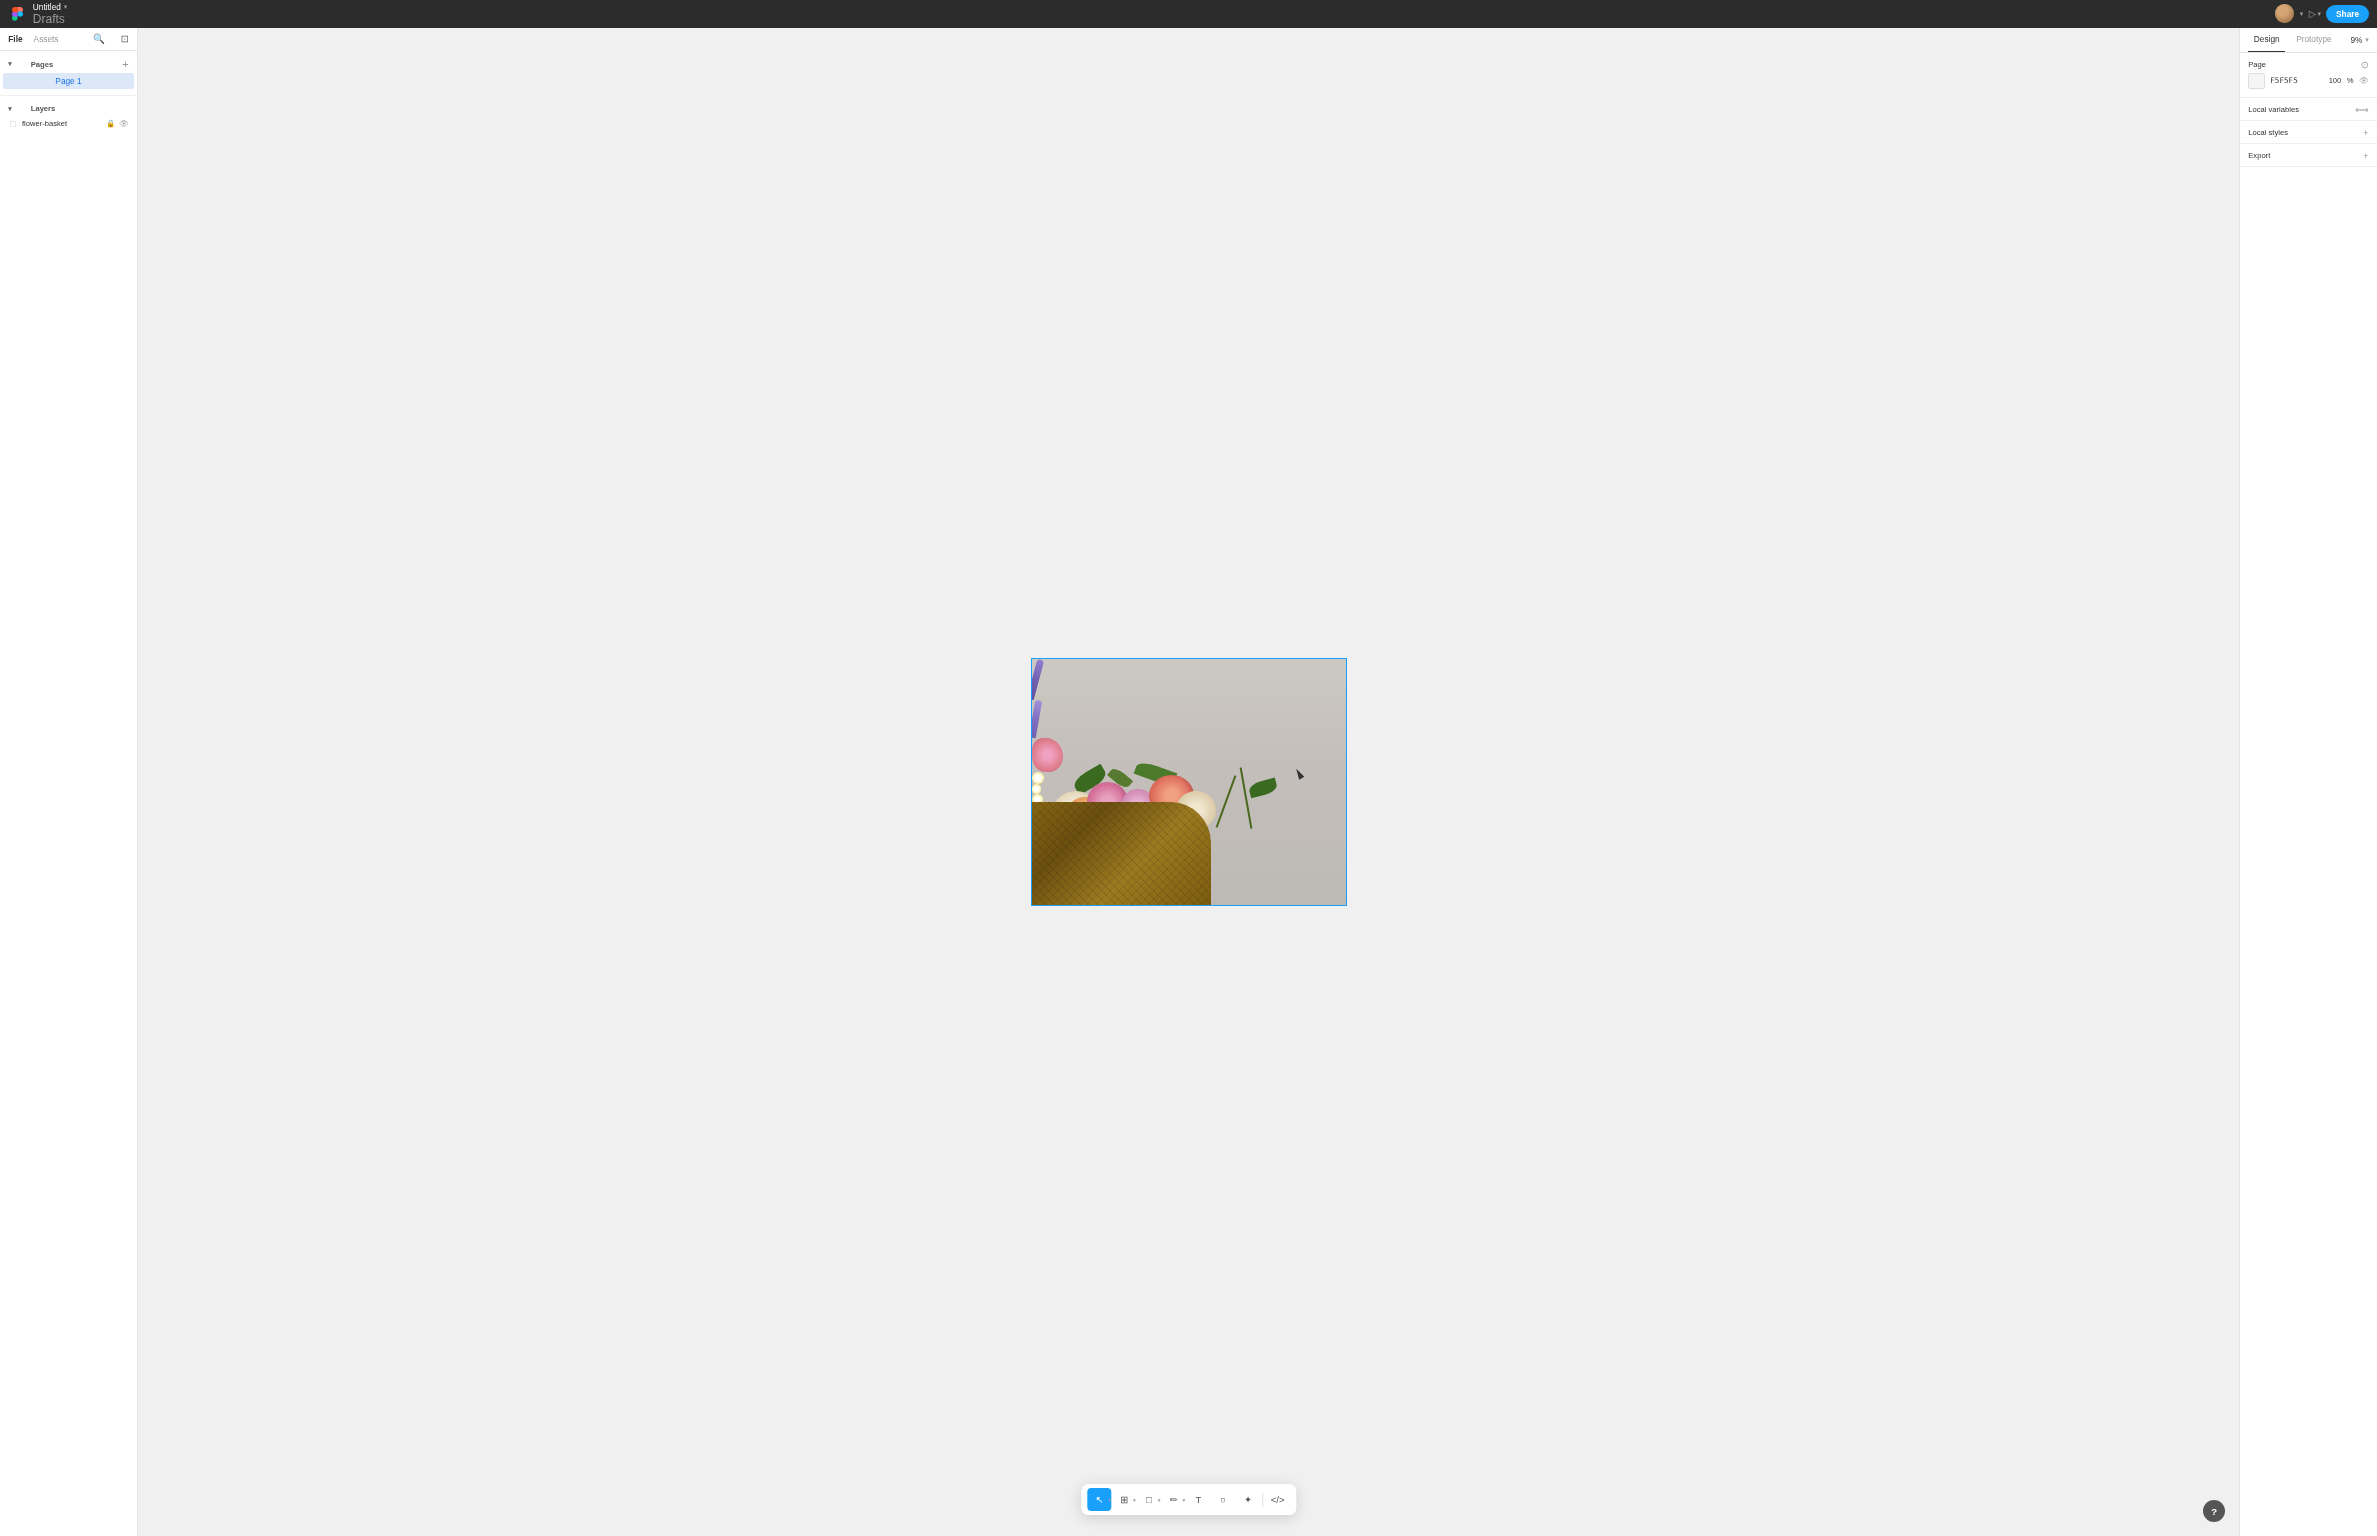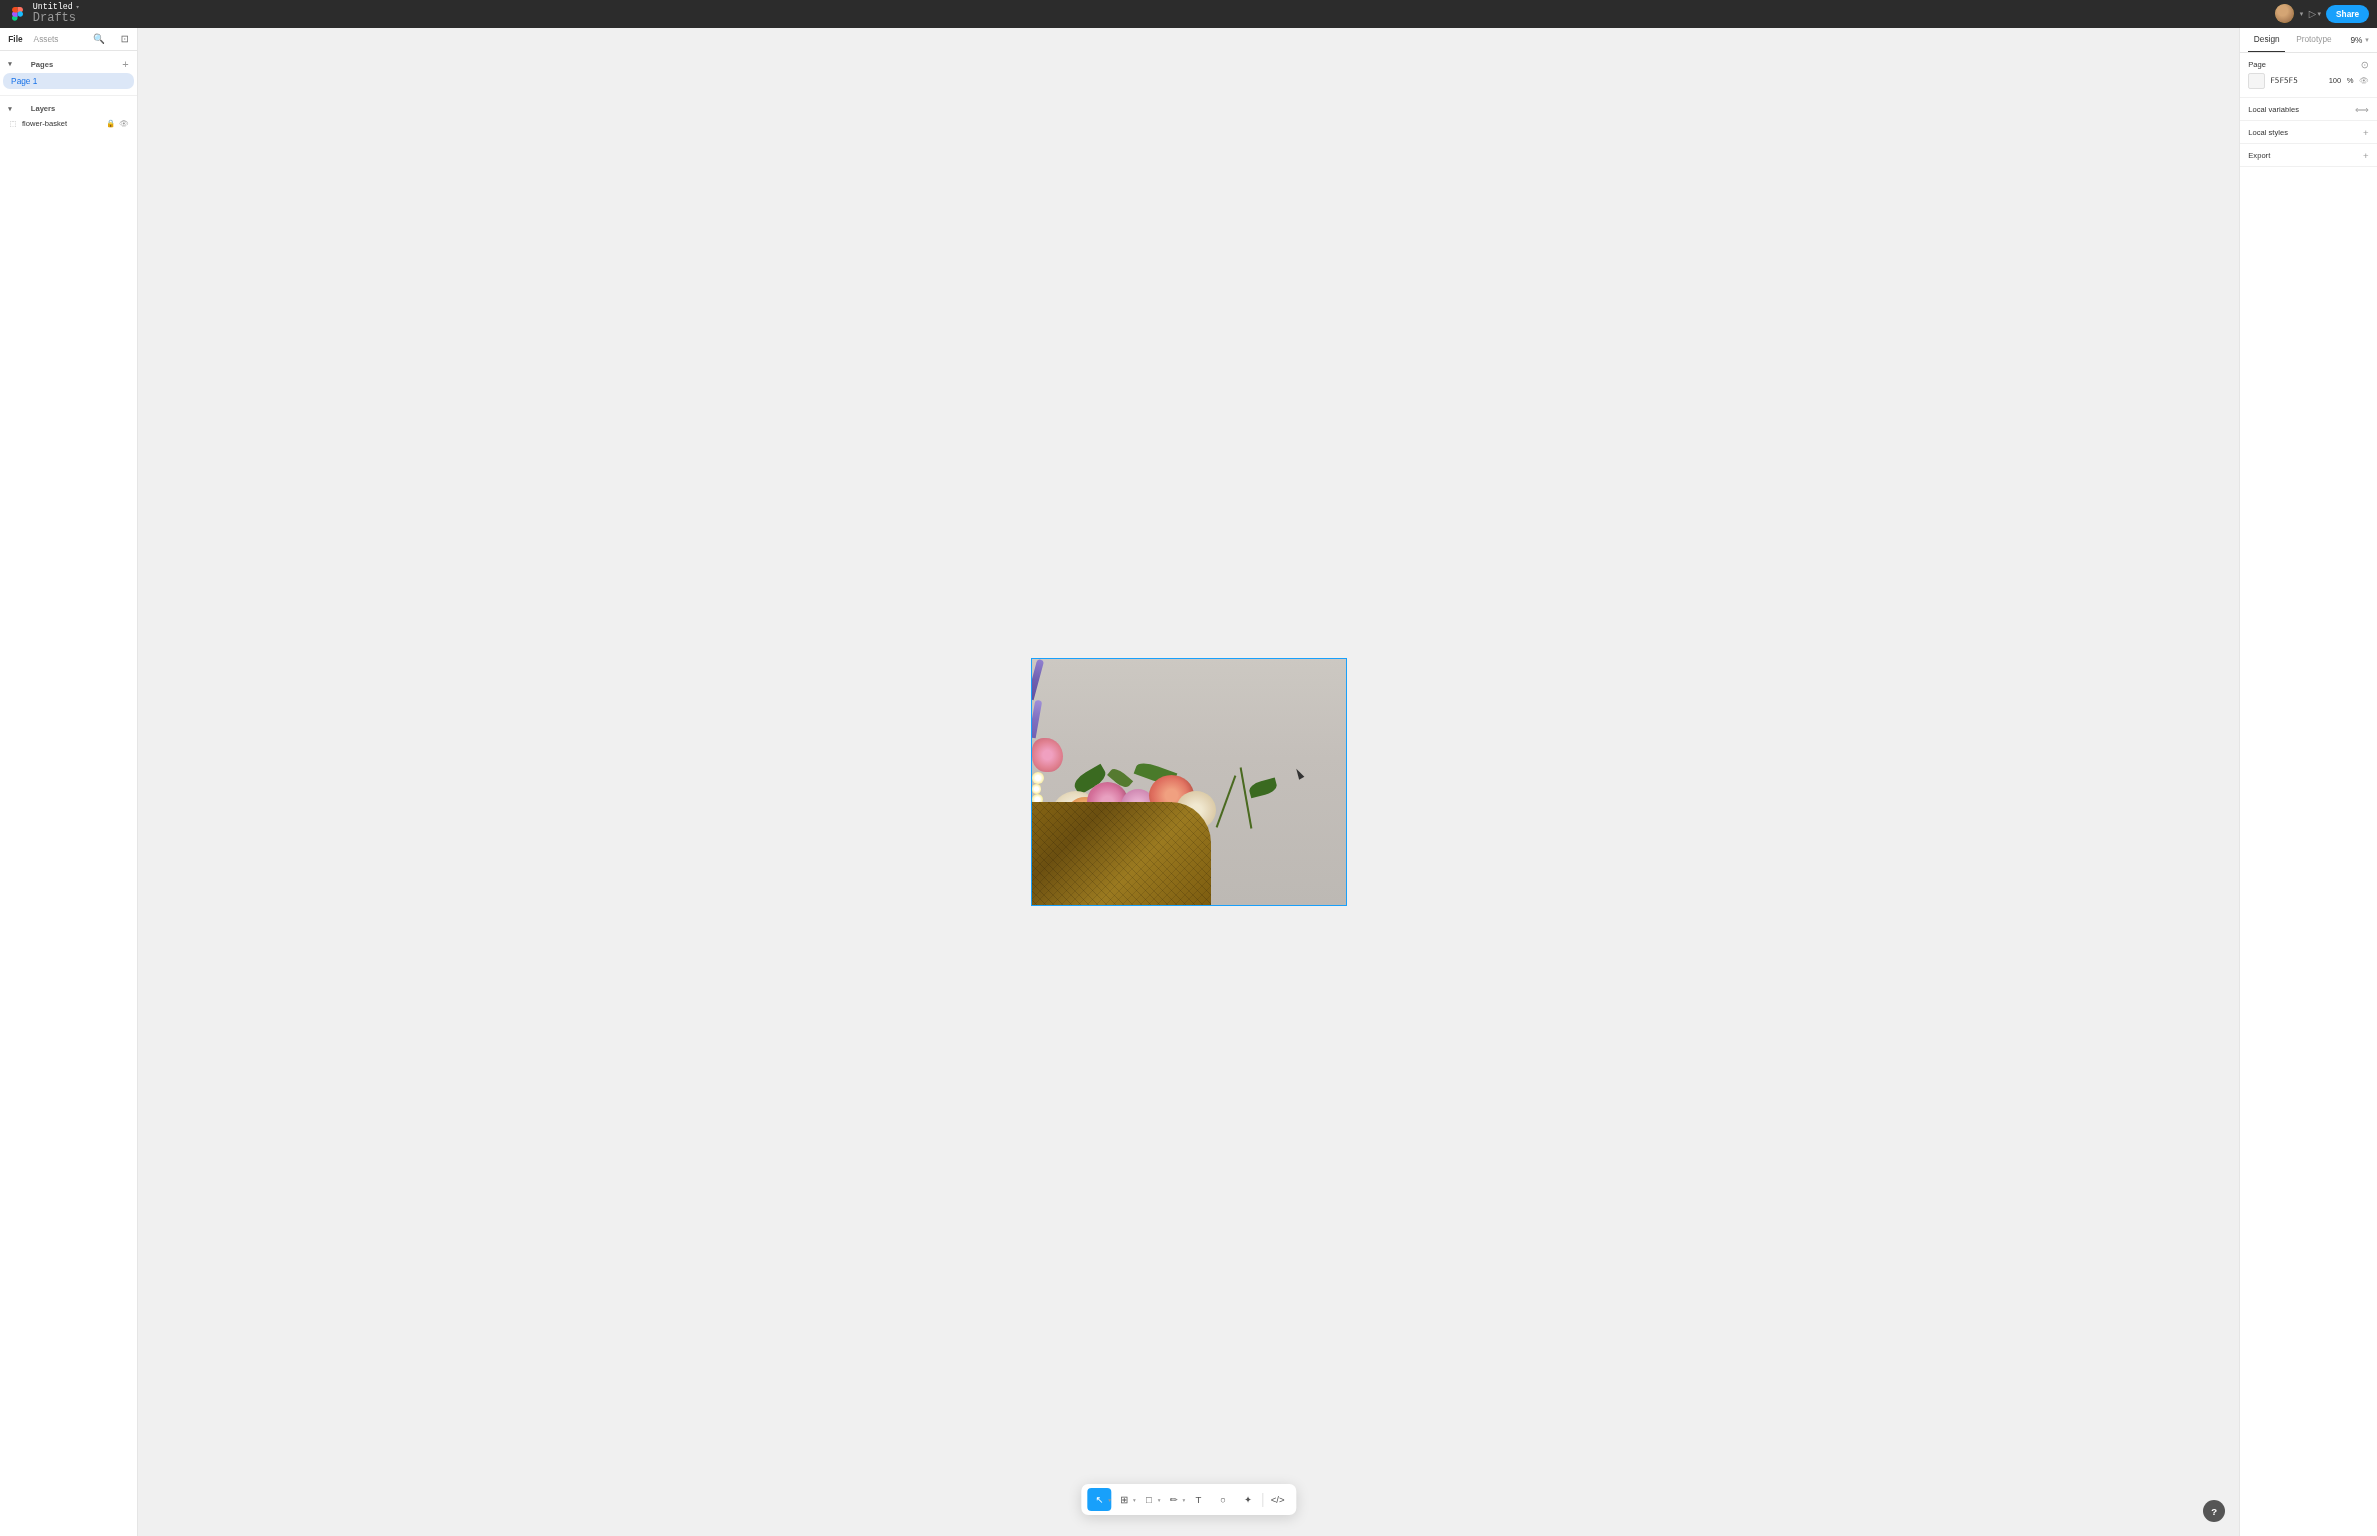--- a/index.html
+++ b/index.html
@@ -168,22 +168,23 @@
       color: #999;
       font-size: 11px;
       cursor: pointer;
       line-height: 1;
     }
     .page-item {
       padding: 3.4px 8.3px;
       font-size: 8.3px;
       color: #333;
       cursor: pointer;
-      border-radius: 7px;
+      border-radius: 2px;
       margin: 0 2.8px;
+      text-align: center;
     }
     .page-item.active {
       background: #dce7f7;
       color: #1a73e8;
     }
 
     
     .layers-section {
       padding: 5.5px 0;
       flex: 1;
@@ -603,21 +604,21 @@
   <div class="top-bar-left">
     <div class="figma-logo">
       <svg width="11" height="13.8" viewBox="0 0 16 20">
         <path d="M4 20c2.2 0 4-1.8 4-4v-4H4c-2.2 0-4 1.8-4 4s1.8 4 4 4z" fill="#0acf83"></path>
         <path d="M0 10c0-2.2 1.8-4 4-4h4v8H4c-2.2 0-4-1.8-4-4z" fill="#a259ff"></path>
         <path d="M0 4c0-2.2 1.8-4 4-4h4v8H4C1.8 8 0 6.2 0 4z" fill="#f24e1e"></path>
         <path d="M8 0h4c2.2 0 4 1.8 4 4s-1.8 4-4 4H8V0z" fill="#ff7262"></path>
         <path d="M16 10c0 2.2-1.8 4-4 4s-4-1.8-4-4 1.8-4 4-4 4 1.8 4 4z" fill="#1abcfe"></path>
       </svg>
     </div>
-    <div style="display:flex;flex-direction:column;font-family:Liberation Mono, monospace;">
+    <div style="display:flex;flex-direction:column;">
       <div class="file-title">
         <span>Untitled</span>
         <span class="chevron-down">▾</span>
       </div>
       <div class="file-subtitle">Drafts</div>
     </div>
   </div>
 
   <div class="top-bar-center">
     

